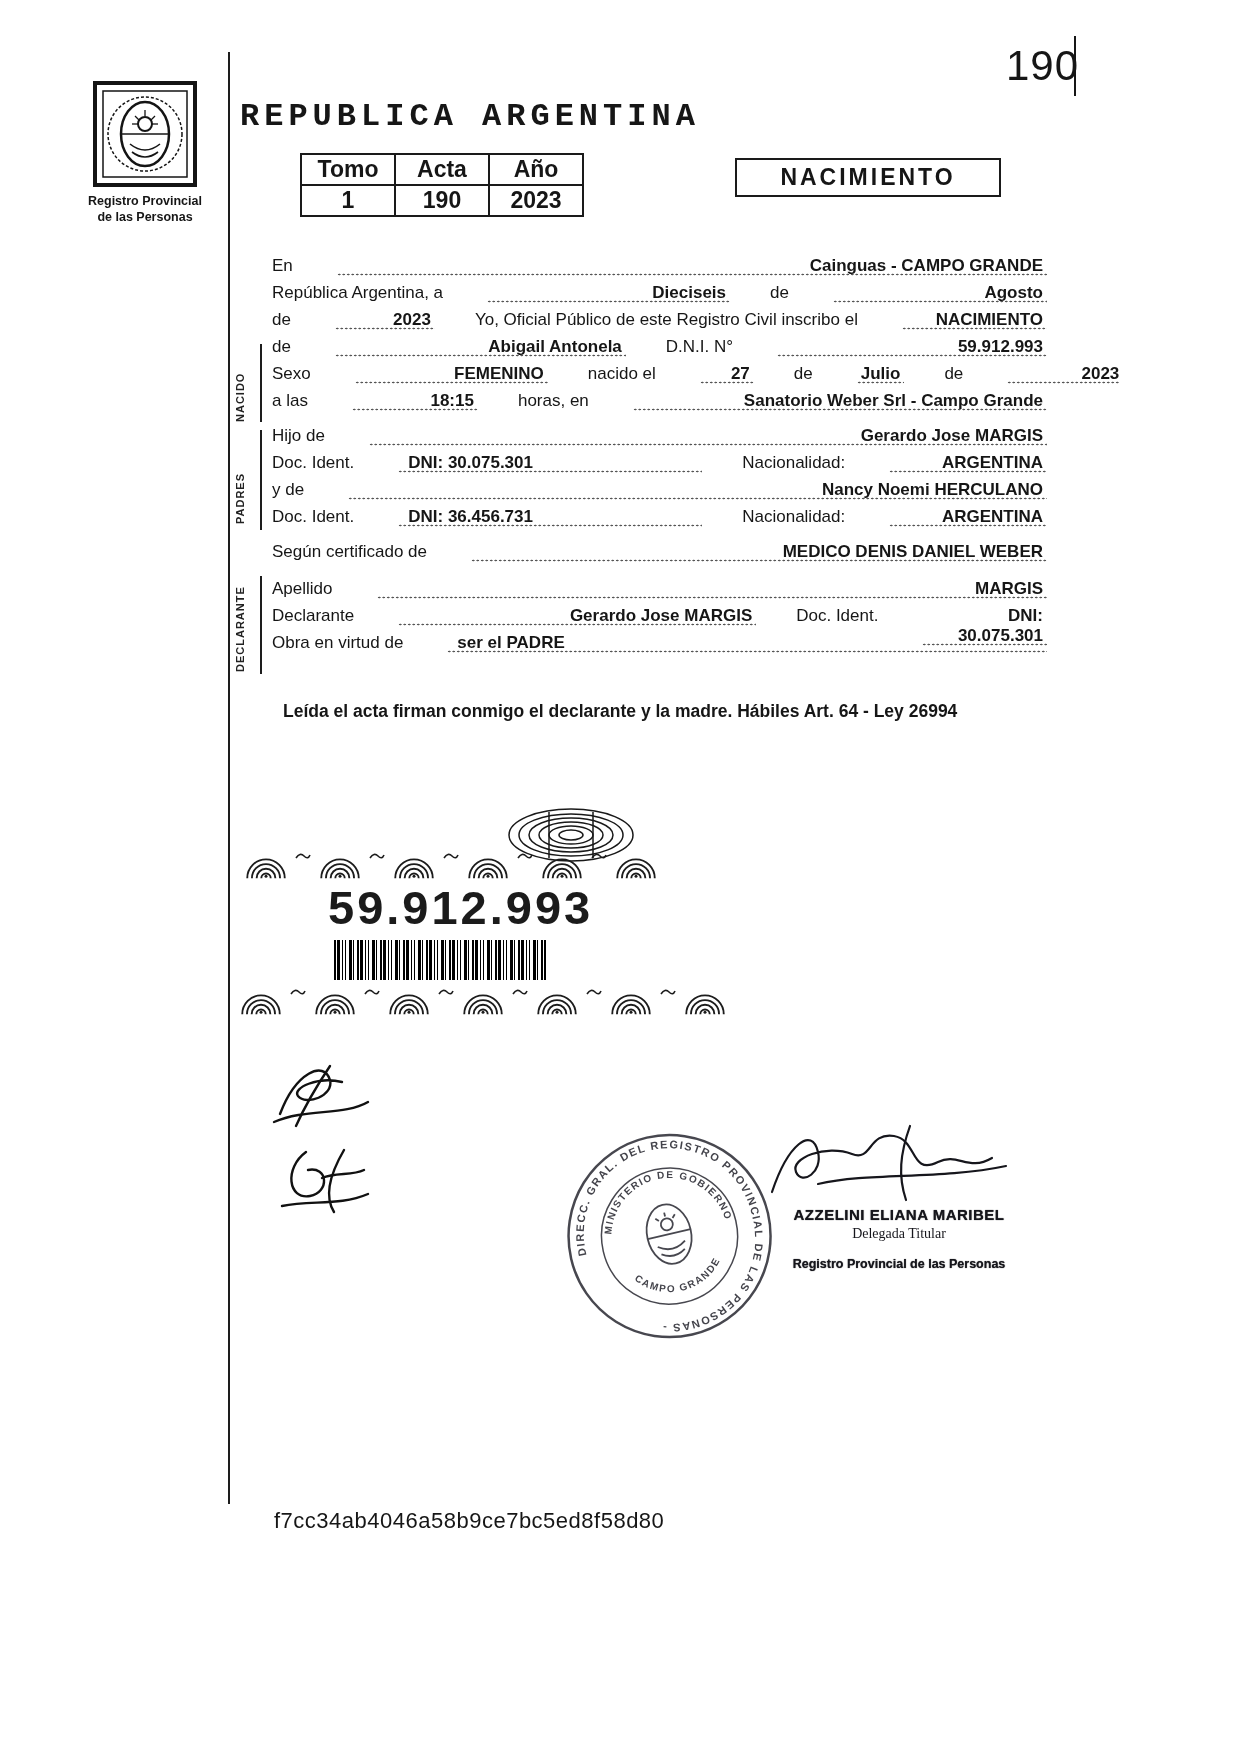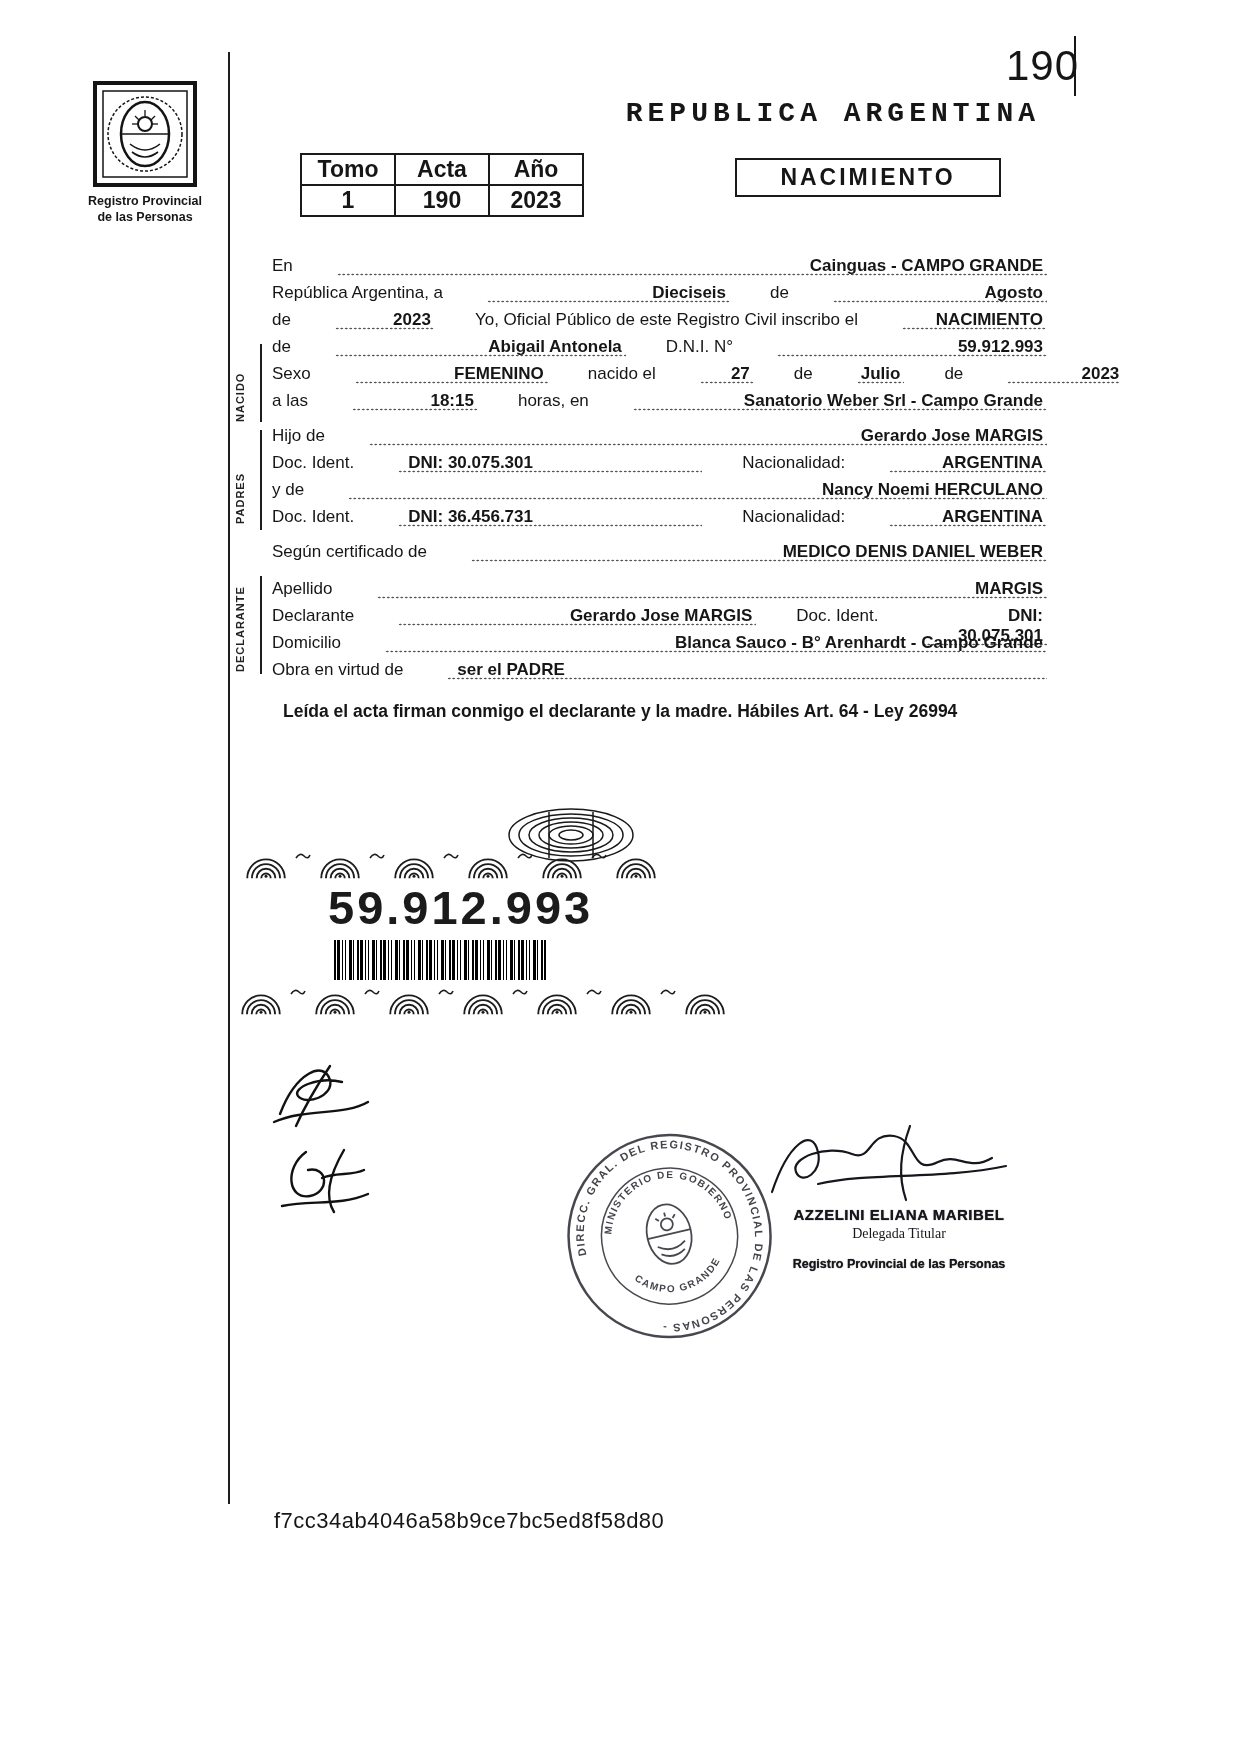--- a/index.html
+++ b/index.html
@@ -8,22 +8,22 @@
     font-family:"Liberation Sans", sans-serif; color:#161616; overflow:hidden;
   }
   .page-number { position:absolute; left:1006px; top:42px; font-size:42px; letter-spacing:1px; }
   .artifact-line { position:absolute; left:1074px; top:36px; width:2px; height:60px; background:#161616; }
 
   
   .seal { position:absolute; left:92px; top:80px; width:106px; height:108px; }
   .seal-caption { position:absolute; left:64px; top:194px; width:162px; text-align:center;
                   font-size:12.5px; font-weight:bold; line-height:1.25; }
 
-  .doc-title { position:absolute; left:240px; top:98px; width:800px; text-align:right;
-               font-family:"Liberation Mono", monospace; font-weight:bold; font-size:28px; letter-spacing:5px; }
+  .doc-title { position:absolute; left:240px; top:98px; width:800px; text-align:left;
+               font-family:"Liberation Mono", monospace; font-weight:bold; font-size:32px; letter-spacing:5px; }
 
   .record-table { position:absolute; left:300px; top:153px; border-collapse:collapse; }
   .record-table td { border:2px solid #1a1a1a; width:92px; height:29px; text-align:center; font-size:23px; padding:0;font-weight:bold; }
 
   .act-box { position:absolute; left:735px; top:158px; width:262px; height:35px; border:2px solid #1a1a1a;
              display:flex; align-items:center; justify-content:center;
              font-size:23px; font-weight:bold; letter-spacing:3px; }
 
   
   .vline { position:absolute; width:2px; background:#1d1d1d; }
@@ -235,24 +235,20 @@
       <span class="fill">MARGIS</span>
     </div>
 
     <div class="frow">
       <span class="lbl">Declarante</span>
       <span class="fill" style="flex:0 0 350px">Gerardo Jose MARGIS</span>
       <span class="lbl">Doc. Ident.</span>
       <span class="fill">DNI: 30.075.301</span>
     </div>
 
-    <div class="frow">
-      <span class="lbl">Domicilio</span>
-      <span class="fill">Blanca Sauco - B° Arenhardt - Campo Grande</span>
-    </div>
 
     <div class="frow">
       <span class="lbl">Obra en virtud de</span>
       <span class="fill ta-l">ser el PADRE</span>
     </div>
 
   </div>
 
   <div class="closing">Leída el acta firman conmigo el declarante y la madre. Hábiles  Art. 64 - Ley 26994</div>
 

